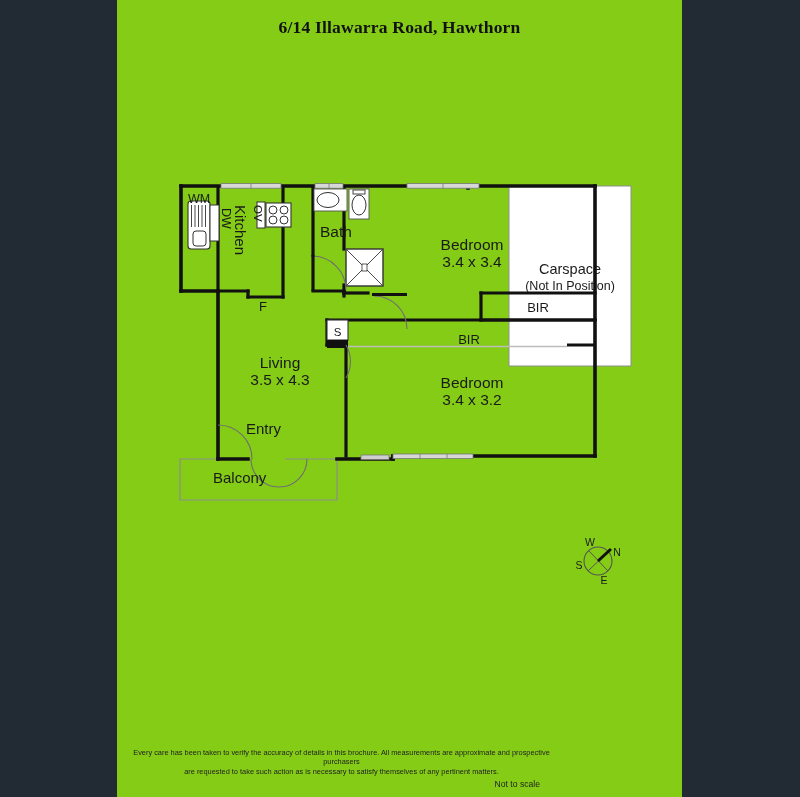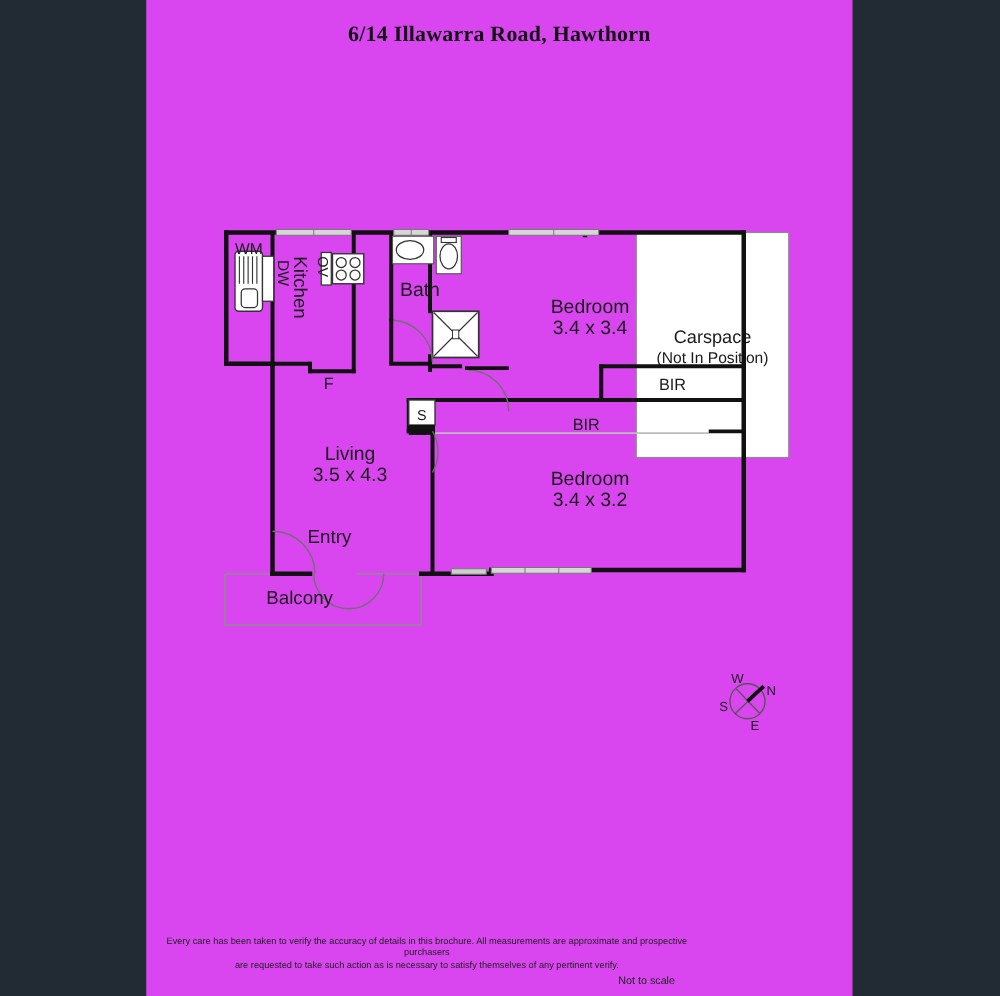--- a/index.html
+++ b/index.html
@@ -1,18 +1,18 @@
 <!DOCTYPE html>
 <html><head>
 <meta charset="utf-8">
 <style>
   html,body{margin:0;padding:0;background:#222a33;}
   body{width:800px;height:797px;font-family:"Liberation Sans",sans-serif;}
   #page{position:relative;width:800px;height:797px;overflow:hidden;background:#222a33;}
-  #sheet{position:absolute;left:117px;top:0;width:565px;height:797px;background:#d946ef;}
+  #sheet{position:absolute;left:117px;top:0;width:565px;height:797px;background:#84cc16;}
   #title{position:absolute;left:0;top:17px;width:565px;text-align:center;
          font-family:"Liberation Serif",serif;font-weight:bold;font-size:17.5px;color:#111;
          letter-spacing:.2px;}
   #plan{position:absolute;left:0;top:0;width:565px;height:797px;}
   #footer{position:absolute;left:0;top:748px;width:449px;text-align:center;color:#222;}
   #footer .ln{font-size:7.4px;line-height:9.4px;display:block;}
   #footer .nts{display:block;margin-top:3px;text-align:right;padding-right:26px;font-size:8.6px;}
   .lbl{font-family:"Liberation Sans",sans-serif;fill:#1a1a1a;}
 </style>
 </head>
@@ -206,18 +206,18 @@
         <text x="473" y="546" text-anchor="middle" font-size="10.5" class="lbl">W</text>
         <text x="500" y="556" text-anchor="middle" font-size="10.5" class="lbl">N</text>
         <text x="462" y="569" text-anchor="middle" font-size="10.5" class="lbl">S</text>
         <text x="487" y="584" text-anchor="middle" font-size="10.5" class="lbl">E</text>
       </g>
 
     </svg>
 
     <div id="footer">
       <span class="ln">Every care has been taken to verify the accuracy of details in this brochure.  All measurements are approximate and prospective purchasers</span>
-      <span class="ln">are requested to take such action as is necessary to satisfy themselves of any pertinent verify.</span>
+      <span class="ln">are requested to take such action as is necessary to satisfy themselves of any pertinent matters.</span>
       <span class="nts">Not to scale</span>
     </div>
 
   </div>
 </div>
 
 </body></html>

